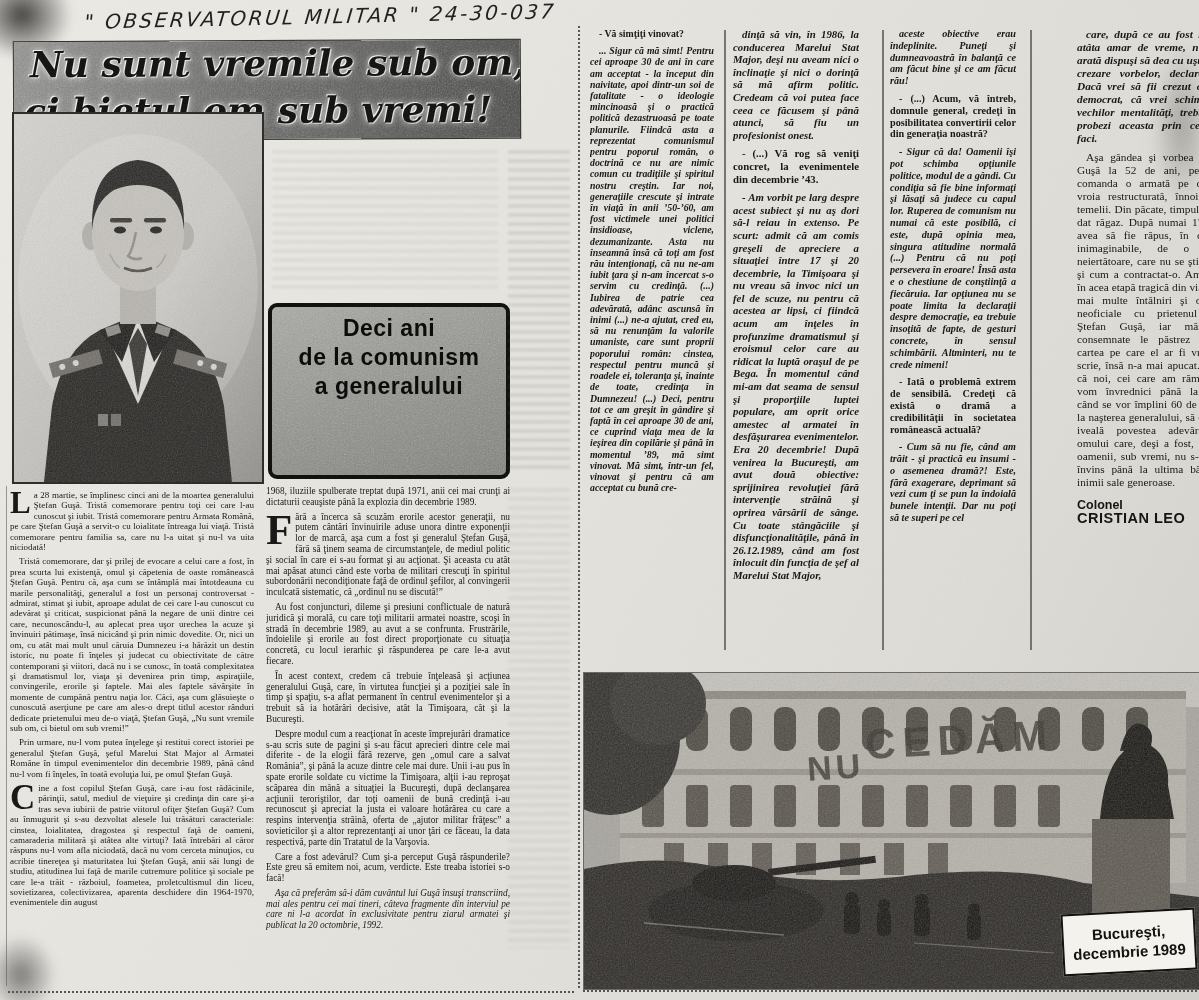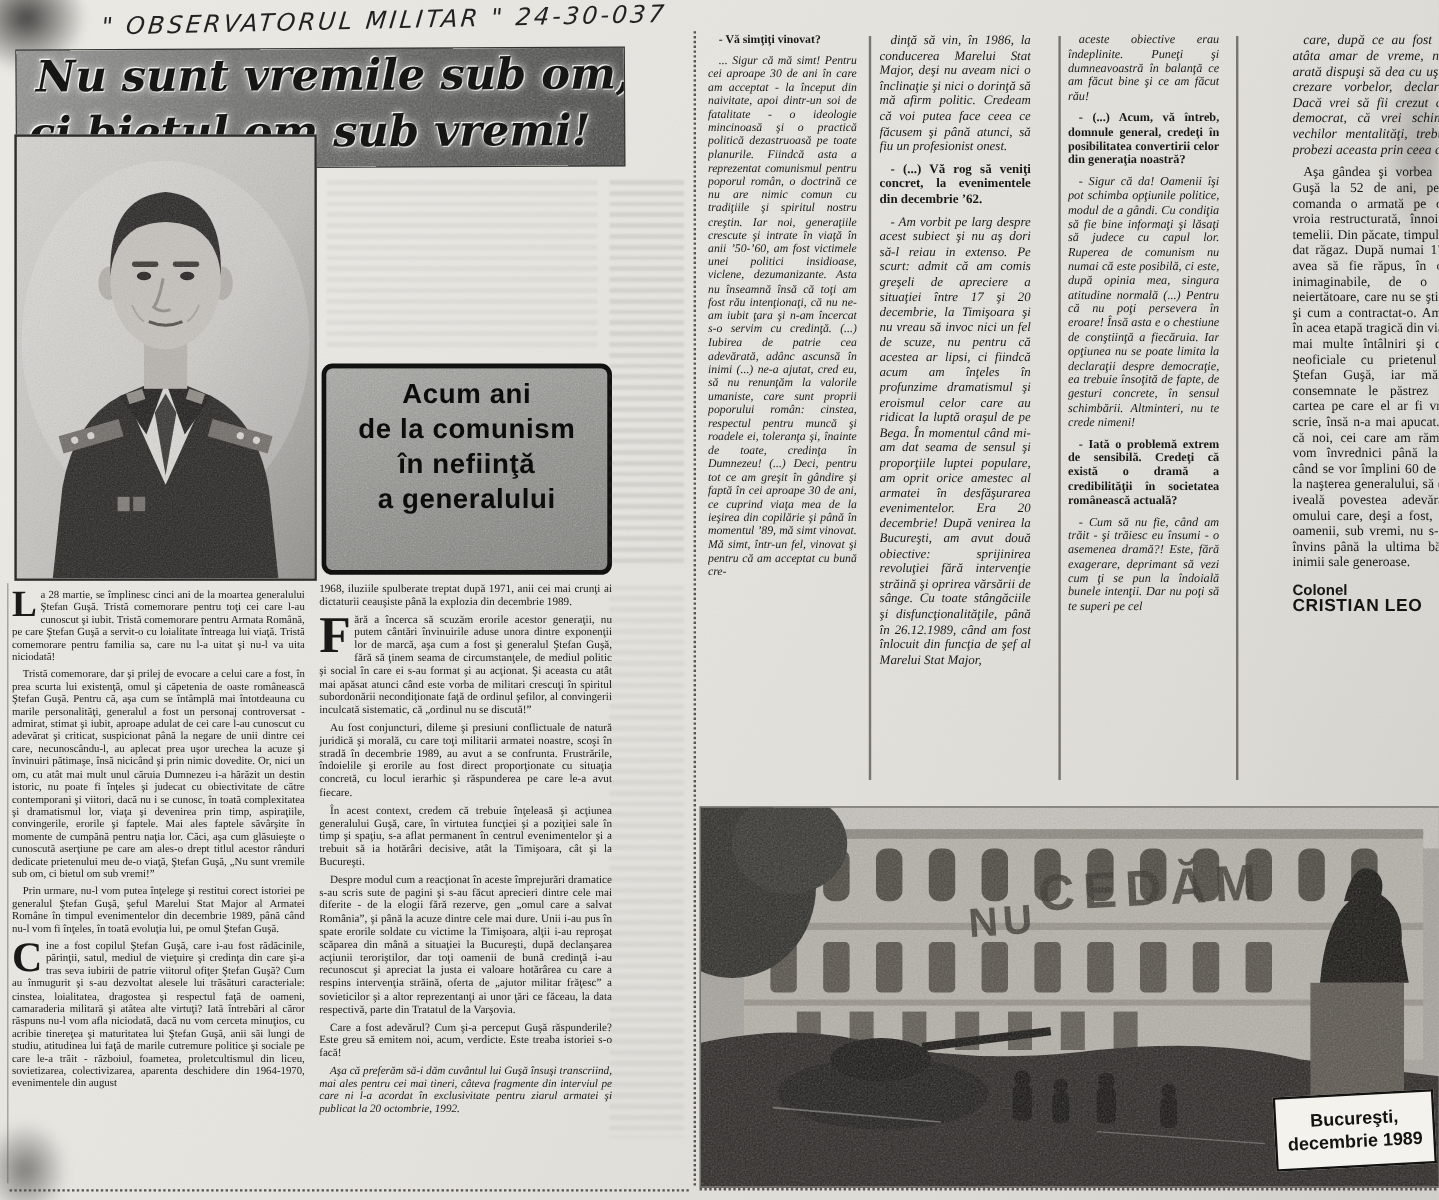--- a/index.html
+++ b/index.html
@@ -54,21 +54,21 @@
   .vdot{border-left:2px dotted #55534f;}
   #vdiv{left:578px;top:26px;width:0;height:962px;}
   .hdot{border-top:2px dotted #55534f;}
   #hdot-left{left:8px;top:991px;width:566px;height:0;}
   #hdot-right{left:583px;top:990px;width:614px;height:0;}
 
   
   .ic{position:absolute;top:28px;height:642px;overflow:hidden;font-family:"Liberation Serif","DejaVu Serif",serif;color:#141412;text-align:justify;}
   .ic p{margin:0 0 6px 0;text-indent:9px;}
   .ic p.q{font-style:normal;font-weight:bold;}
-  .ic p.a{font-style:italic;}
+  .ic p.a{font-style:italic;font-weight:bold;}
   #icol1{left:590px;width:124px;font-size:9.8px;line-height:11.2px;}
   #icol2{left:733px;width:126px;font-size:10.8px;line-height:12.6px;}
   #icol3{left:890px;width:126px;font-size:10.2px;line-height:11.8px;}
   #icol4{left:1077px;width:152px;font-size:11.3px;line-height:13px;}
   .colrule{position:absolute;top:30px;height:620px;width:1.5px;background:rgba(72,70,66,.7);}
   #crule1{left:724px;}
   #crule2{left:882px;}
   #crule3{left:1030px;}
   #sigblock{text-align:left;margin-top:10px;font-family:"Liberation Sans",sans-serif;font-weight:bold;color:#12110f;}
   #sigrank{font-size:12.5px;}
@@ -158,23 +158,22 @@
   </div>
 
   <div class="abs" id="membox">
     <svg class="noise-svg">
       <filter id="n3">
           <feTurbulence type="fractalNoise" baseFrequency="0.8" numOctaves="3" stitchTiles="stitch"></feTurbulence>
           <feColorMatrix type="saturate" values="0"></feColorMatrix>
         </filter>
       <rect width="100%" height="100%" filter="url(#n3)" opacity="0.45"></rect>
     </svg>
-    <div class="mline pad">Acum ani</div>
+    <div class="mline pad">Deci ani</div>
     <div class="mline">de la comunism</div>
-    <div class="mline">în nefiinţă</div>
     <div class="mline">a generalului</div>
   </div>
 
   <div class="ghost" id="ghost1"></div>
   <div class="ghost" id="ghost2"></div>
   <div class="ghost" id="ghost3"></div>
 
   <div class="abs" id="leftrule"></div>
   <div class="lc" id="lcol1">
     <p class="nind"><span class="drop drop-l">L</span><span>a 28 martie, se împlinesc cinci ani de la moartea generalului Ştefan Guşă. Tristă comemorare pentru toţi cei care l-au cunoscut şi iubit. Tristă comemorare pentru Armata Română, pe care Ştefan Guşă a servit-o cu loialitate întreaga lui viaţă. Tristă comemorare pentru familia sa, care nu l-a uitat şi nu-l va uita niciodată!</span></p>
@@ -195,30 +194,30 @@
 
   <div class="abs vdot" id="vdiv"></div>
 
   <div class="ic" id="icol1">
     <p class="q">- Vă simţiţi vinovat?</p>
     <p class="a">... Sigur că mă simt! Pentru cei aproape 30 de ani în care am acceptat - la început din naivitate, apoi dintr-un soi de fatalitate - o ideologie mincinoasă şi o practică politică dezastruoasă pe toate planurile. Fiindcă asta a reprezentat comunismul pentru poporul român, o doctrină ce nu are nimic comun cu tradiţiile şi spiritul nostru creştin. Iar noi, generaţiile crescute şi intrate în viaţă în anii ’50-’60, am fost victimele unei politici insidioase, viclene, dezumanizante. Asta nu înseamnă însă că toţi am fost rău intenţionaţi, că nu ne-am iubit ţara şi n-am încercat s-o servim cu credinţă. (...) Iubirea de patrie cea adevărată, adânc ascunsă în inimi (...) ne-a ajutat, cred eu, să nu renunţăm la valorile umaniste, care sunt proprii poporului român: cinstea, respectul pentru muncă şi roadele ei, toleranţa şi, înainte de toate, credinţa în Dumnezeu! (...) Deci, pentru tot ce am greşit în gândire şi faptă în cei aproape 30 de ani, ce cuprind viaţa mea de la ieşirea din copilărie şi până în momentul ’89, mă simt vinovat. Mă simt, într-un fel, vinovat şi pentru că am acceptat cu bună cre-</p>
   </div>
   <div class="colrule" id="crule1"></div>
   <div class="ic" id="icol2">
     <p class="a nind">dinţă să vin, în 1986, la conducerea Marelui Stat Major, deşi nu aveam nici o înclinaţie şi nici o dorinţă să mă afirm politic. Credeam că voi putea face ceea ce făcusem şi până atunci, să fiu un profesionist onest.</p>
-    <p class="q">- (...) Vă rog să veniţi concret, la evenimentele din decembrie ’62.</p>
+    <p class="q">- (...) Vă rog să veniţi concret, la evenimentele din decembrie ’43.</p>
     <p class="a">- Am vorbit pe larg despre acest subiect şi nu aş dori să-l reiau in extenso. Pe scurt: admit că am comis greşeli de apreciere a situaţiei între 17 şi 20 decembrie, la Timişoara şi nu vreau să invoc nici un fel de scuze, nu pentru că acestea ar lipsi, ci fiindcă acum am înţeles în profunzime dramatismul şi eroismul celor care au ridicat la luptă oraşul de pe Bega. În momentul când mi-am dat seama de sensul şi proporţiile luptei populare, am oprit orice amestec al armatei în desfăşurarea evenimentelor. Era 20 decembrie! După venirea la Bucureşti, am avut două obiective: sprijinirea revoluţiei fără intervenţie străină şi oprirea vărsării de sânge. Cu toate stângăciile şi disfuncţionalităţile, până în 26.12.1989, când am fost înlocuit din funcţia de şef al Marelui Stat Major,</p>
   </div>
   <div class="colrule" id="crule2"></div>
   <div class="ic" id="icol3">
     <p class="a">aceste obiective erau îndeplinite. Puneţi şi dumneavoastră în balanţă ce am făcut bine şi ce am făcut rău!</p>
     <p class="q">- (...) Acum, vă întreb, domnule general, credeţi în posibilitatea convertirii celor din generaţia noastră?</p>
     <p class="a">- Sigur că da! Oamenii îşi pot schimba opţiunile politice, modul de a gândi. Cu condiţia să fie bine informaţi şi lăsaţi să judece cu capul lor. Ruperea de comunism nu numai că este posibilă, ci este, după opinia mea, singura atitudine normală (...) Pentru că nu poţi persevera în eroare! Însă asta e o chestiune de conştiinţă a fiecăruia. Iar opţiunea nu se poate limita la declaraţii despre democraţie, ea trebuie însoţită de fapte, de gesturi concrete, în sensul schimbării. Altminteri, nu te crede nimeni!</p>
     <p class="q">- Iată o problemă extrem de sensibilă. Credeţi că există o dramă a credibilităţii în societatea românească actuală?</p>
-    <p class="a">- Cum să nu fie, când am trăit - şi trăiesc eu însumi - o asemenea dramă?! Este, fără exagerare, deprimant să vezi cum ţi se pun la îndoială bunele intenţii. Dar nu poţi să te superi pe cel</p>
+    <p class="a">- Cum să nu fie, când am trăit - şi practică eu însumi - o asemenea dramă?! Este, fără exagerare, deprimant să vezi cum ţi se pun la îndoială bunele intenţii. Dar nu poţi să te superi pe cel</p>
   </div>
   <div class="colrule" id="crule3"></div>
   <div class="ic" id="icol4">
     <p class="a">care, după ce au fost minţiţi atâta amar de vreme, nu mai arată dispuşi să dea cu uşurinţă, crezare vorbelor, declaraţiilor. Dacă vrei să fii crezut că eşti democrat, că vrei schimbarea vechilor mentalităţi, trebuie să probezi aceasta prin ceea ce faci.</p>
     <p>Aşa gândea şi vorbea Ştefan Guşă la 52 de ani, pe când comanda o armată pe care o vroia restructurată, înnoită din temelii. Din păcate, timpul nu i-a dat răgaz. După numai 17 luni, avea să fie răpus, în chinuri inimaginabile, de o boală neiertătoare, care nu se ştie când şi cum a contractat-o. Am avut, în acea etapă tragică din viaţa lui, mai multe întâlniri şi discuţii neoficiale cu prietenul meu Ştefan Guşă, iar mărturiile consemnate le păstrez pentru cartea pe care el ar fi vrut s-o scrie, însă n-a mai apucat. Poate că noi, cei care am rămas, ne vom învrednici până la anul, când se vor împlini 60 de ani de la naşterea generalului, să dăm la iveală povestea adevărată a omului care, deşi a fost, ca toţi oamenii, sub vremi, nu s-a lăsat învins până la ultima bătaie a inimii sale generoase.</p>
     <div id="sigblock">
       <div id="sigrank">Colonel</div>
       <div id="signame">CRISTIAN LEO</div>
     </div>
   </div>

